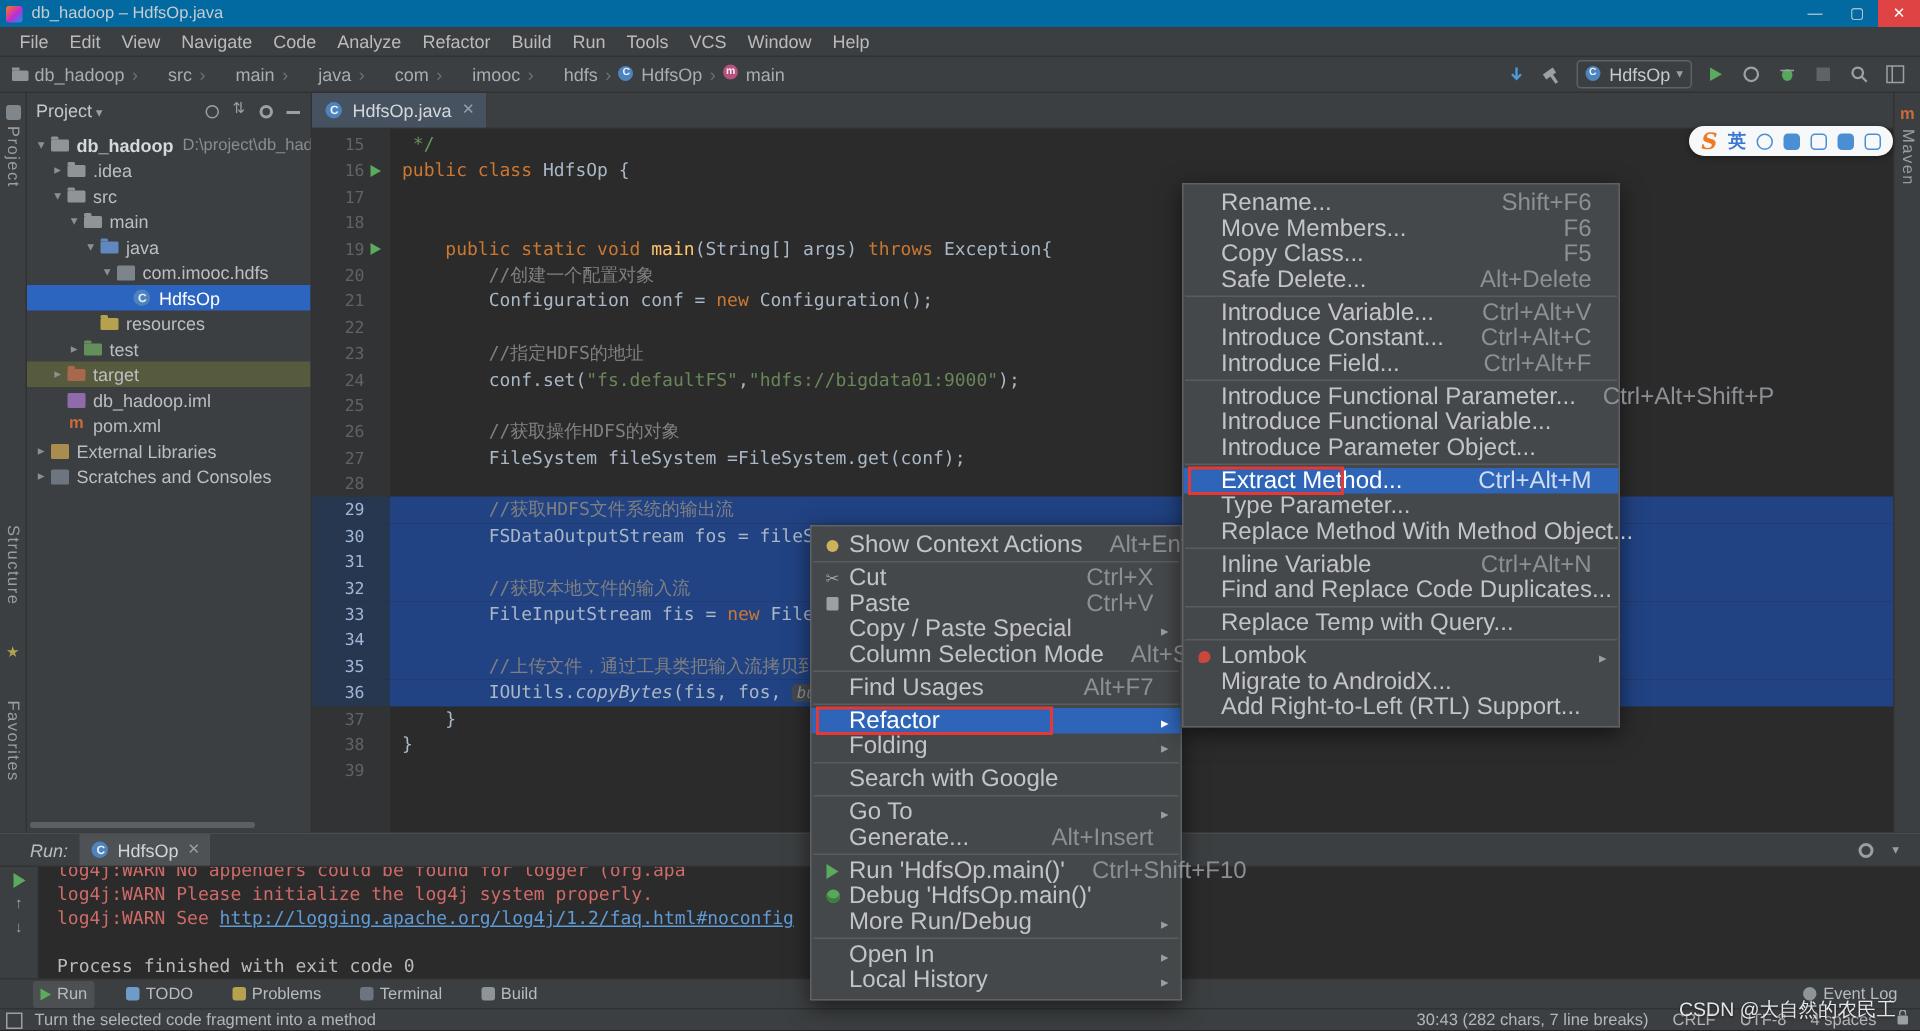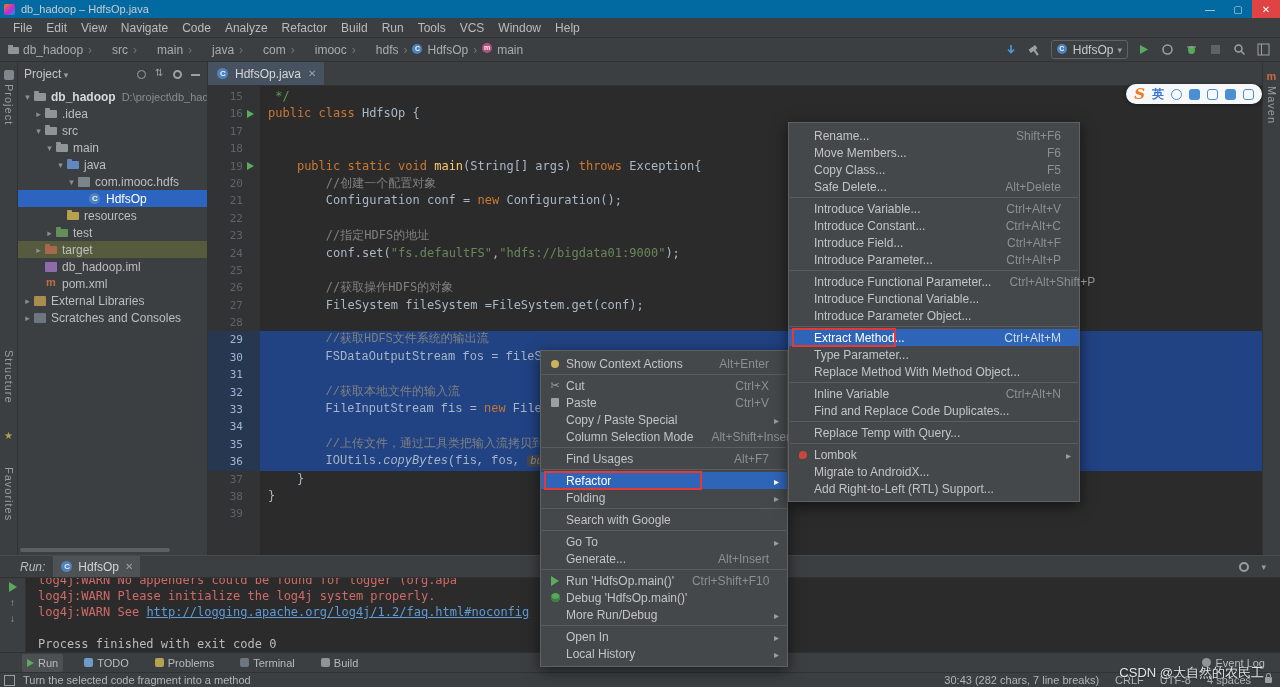--- a/index.html
+++ b/index.html
@@ -84,21 +84,21 @@
   .editor{flex:1;overflow:hidden;padding-top:2px;background:linear-gradient(to right,#313335 52px,#2b2b2b 52px);font-family:"DejaVu Sans Mono","Liberation Mono",monospace;font-size:12px;}
   .code-line{display:flex;height:17.4px;line-height:17.4px;}
   .gut{width:52px;flex:none;display:flex;align-items:center;background:#313335;}
   .ln{flex:1;text-align:right;color:#606366;font-size:11px;padding-right:3px;}
   .runic{width:14px;flex:none;}
   .has-run .runic::before{content:"";display:block;width:0;height:0;border-left:7px solid #5caa5e;border-top:4px solid transparent;border-bottom:4px solid transparent;margin-left:1px;}
   .cur .ln{color:#d2d2d2;}
   .sel .gut{background:#27374f;}
   .sel .ln{color:#9fb6d8;}
   .code-text{flex:1;white-space:pre;padding-left:8px;color:#a9b7c6;}
-  .sel .code-text{background:#214283;font-family:Liberation Mono, monospace;}
+  .sel .code-text{background:#214283;}
   .tok.c-kw{color:#cc7832;} .tok.c-pl{color:#a9b7c6;} .tok.c-cm{color:#808080;}
   .tok.c-doc{color:#629755;} .tok.c-str{color:#6a8759;} .tok.c-num{color:#6897bb;}
   .tok.c-fn{color:#ffc66d;} .tok.c-mi{font-style:italic;}
   .tok.c-hint{background:#45494d;color:#8f9295;border-radius:3px;padding:0 3px;font-size:10.5px;font-style:italic;}
   
   .run-panel{height:96px;flex:none;background:#2b2b2b;border-top:1px solid #4a4a4a;display:flex;flex-direction:column;}
   .rp-tabs{height:22px;background:#3c3f41;display:flex;align-items:center;padding-left:20px;gap:8px;flex:none;border-bottom:1px solid #323232;box-sizing:border-box;}
   .rp-label{color:#b9bcc0;font-style:italic;}
   .rp-tab{display:flex;align-items:center;gap:4px;background:#4e5254;height:21px;padding:0 7px;color:#d2d5d8;}
   .rp-right{margin-left:auto;display:flex;gap:12px;padding-right:14px;align-items:center;}
@@ -127,21 +127,21 @@
   .statusbar{height:15px;background:#3c3f41;flex:none;display:flex;align-items:center;font-size:11px;color:#b3b6b9;padding:0 8px 0 4px;border-top:1px solid #323232;box-sizing:border-box;}
   .tw-toggle{width:9px;height:9px;border:1px solid #9da0a3;margin-right:8px;}
   .sb-right{margin-left:auto;display:flex;align-items:center;}
   .sb-item{margin-left:16px;}
   .lock-ic{width:7px;height:6px;background:#9da0a3;margin-left:14px;position:relative;border-radius:1px;}
   .lock-ic::before{content:"";position:absolute;top:-4px;left:1px;width:5px;height:4px;border:1px solid #9da0a3;border-bottom:none;border-radius:3px 3px 0 0;box-sizing:border-box;}
   
   .menu{position:absolute;background:#45484a;border:1px solid #5f6163;box-shadow:0 4px 14px rgba(0,0,0,.55);z-index:40;padding:4px 0;box-sizing:border-box;}
   #ctx-menu{left:540px;top:350px;width:248px;}
   #ref-menu{left:788px;top:122px;width:292px;z-index:41;}
-  .mrow{height:17px;display:flex;align-items:center;padding:0 8px 0 5px;color:#c2c4c7;font-size:12px;position:relative;text-align:center;}
+  .mrow{height:17px;display:flex;align-items:center;padding:0 8px 0 5px;color:#c2c4c7;font-size:16px;position:relative;text-align:center;}
   .mic{width:18px;flex:none;display:flex;align-items:center;justify-content:center;}
   .mic.c-bulb::before{content:"";width:8px;height:8px;border-radius:50%;background:#cdb25c;}
   .mic.c-cut::before{content:"✂";color:#9da0a3;font-size:11px;}
   .mic.c-copy::before{content:"";width:7px;height:8px;border:1px solid #9da0a3;box-shadow:3px -2px 0 -1px #45484a,3px -2px 0 0 #9da0a3;}
   .mic.c-paste::before{content:"";width:8px;height:9px;background:#9da0a3;border-radius:1px;}
   .mic.c-run::before{content:"";width:0;height:0;border-left:8px solid #5caa5e;border-top:5px solid transparent;border-bottom:5px solid transparent;}
   .mic.c-debug::before{content:"";width:9px;height:9px;border-radius:50%;background:#56a85a;box-shadow:inset 0 -3px 0 #3e7d42;}
   .mic.c-lombok::before{content:"";width:8px;height:8px;border-radius:50% 50% 50% 2px;background:#c9473c;}
   .mlabel{margin-left:2px;white-space:nowrap;}
   .mshort{margin-left:auto;color:#8c8f93;padding-left:18px;white-space:nowrap;}
@@ -820,26 +820,20 @@
           <span class="mlabel">Introduce Constant...</span>
           <span class="mshort">Ctrl+Alt+C</span>
           <span class="marrow"></span>
         </div>
         <div class="mrow">
           <span class="mic"></span>
           <span class="mlabel">Introduce Field...</span>
           <span class="mshort">Ctrl+Alt+F</span>
           <span class="marrow"></span>
         </div>
-        <div class="mrow">
-          <span class="mic"></span>
-          <span class="mlabel">Introduce Parameter...</span>
-          <span class="mshort">Ctrl+Alt+P</span>
-          <span class="marrow"></span>
-        </div>
         <div class="msep"></div>
         <div class="mrow">
           <span class="mic"></span>
           <span class="mlabel">Introduce Functional Parameter...</span>
           <span class="mshort">Ctrl+Alt+Shift+P</span>
           <span class="marrow"></span>
         </div>
         <div class="mrow">
           <span class="mic"></span>
           <span class="mlabel">Introduce Functional Variable...</span>

